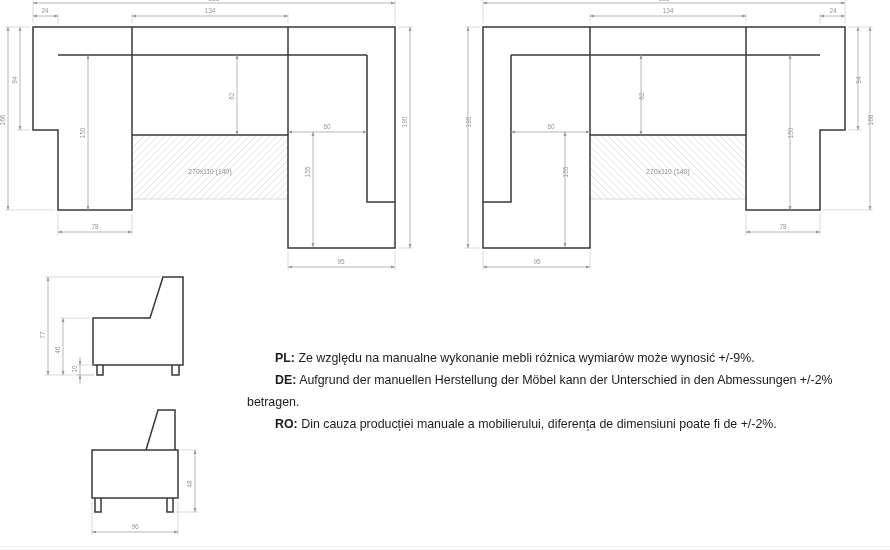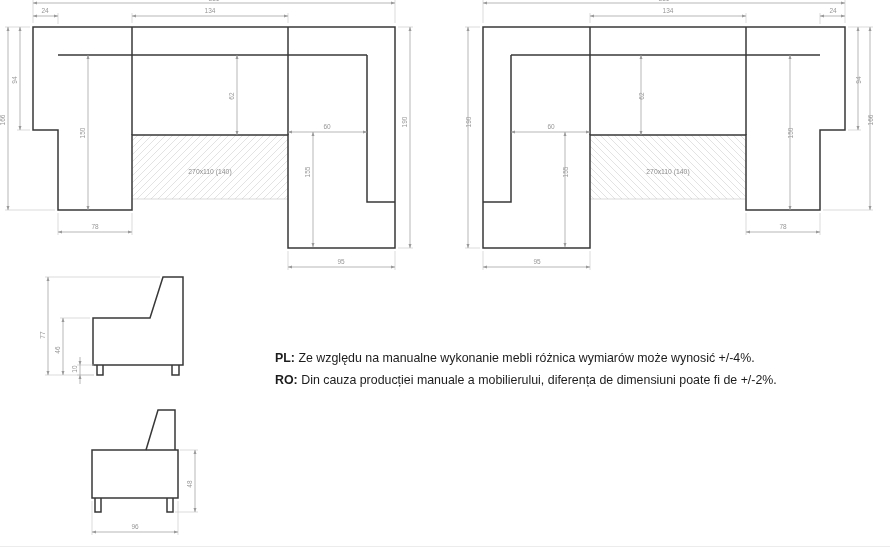--- a/index.html
+++ b/index.html
@@ -148,20 +148,21 @@
       <path class="ext" d="M180,450 H198 M175,512 H198 M92,501 V535 M178,501 V535"></path>
       <line class="thin" x1="195" y1="450" x2="195" y2="512" marker-start="url(#ma)" marker-end="url(#ma)"></line>
       <line class="thin" x1="92" y1="532" x2="178" y2="532" marker-start="url(#ma)" marker-end="url(#ma)"></line>
       <text class="dt" transform="rotate(-90 192 484)" x="192" y="484" text-anchor="middle">48</text>
       <text class="dt" x="135" y="529" text-anchor="middle">96</text>
     </g>
   </g>
 </svg>
 
 <div id="disclaimer">
-  <div><b><span>PL</span>:</b> <span>Ze względu na manualne wykonanie mebli różnica wymiarów może wynosić +/-4%.</span></div>
+  <div><b><span>PL</span>:</b> <span>Ze względu na manualne wykonanie mebli różnica wymiarów może wynosić +/-9%.</span></div>
+  <div><b><span>DE</span>:</b> <span>Aufgrund der manuellen Herstellung der Möbel kann der Unterschied in den Abmessungen +/-2% betragen.</span></div>
   <div><b><span>RO</span>:</b> <span>Din cauza producției manuale a mobilierului, diferența de dimensiuni poate fi de +/-2%.</span></div>
 </div>
 
 
 <div class="bottom-rule"></div>
 
 </div>
 
 </body></html>

